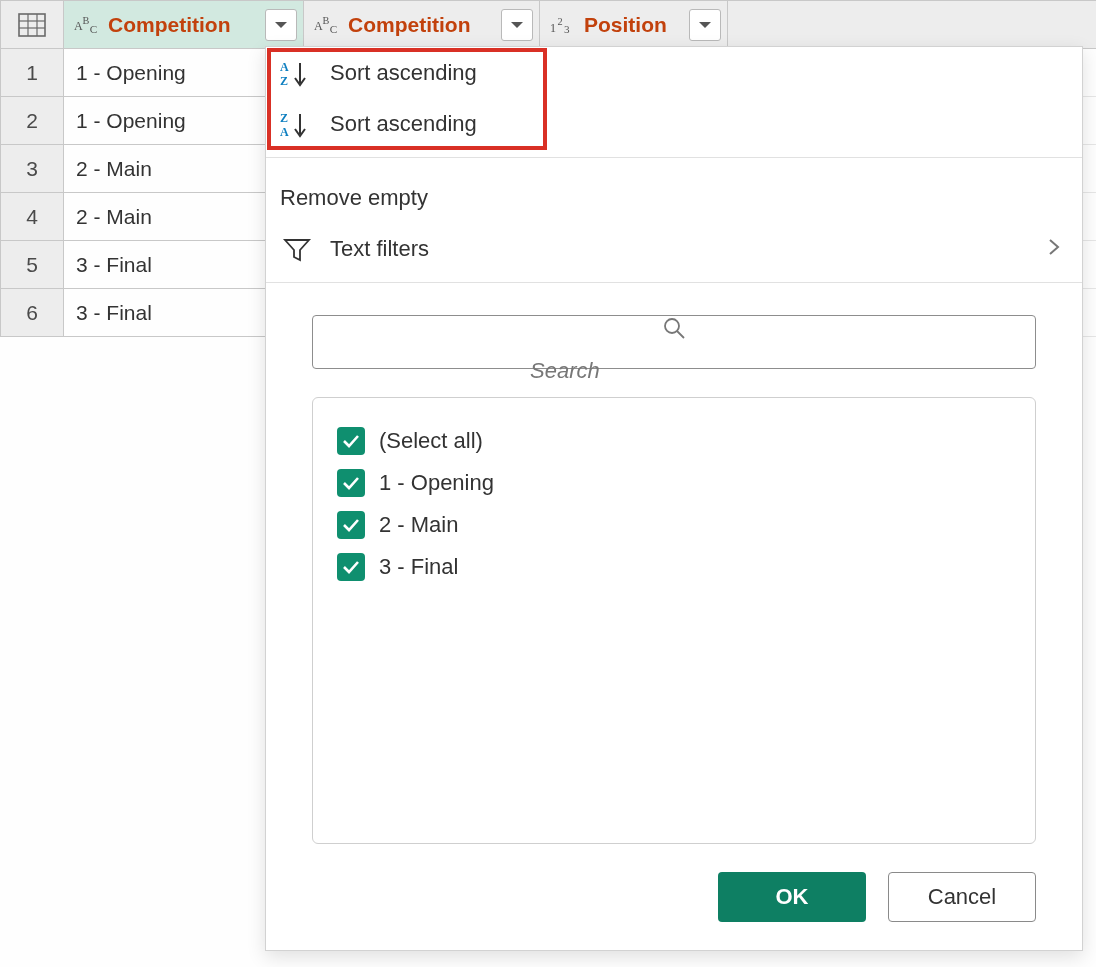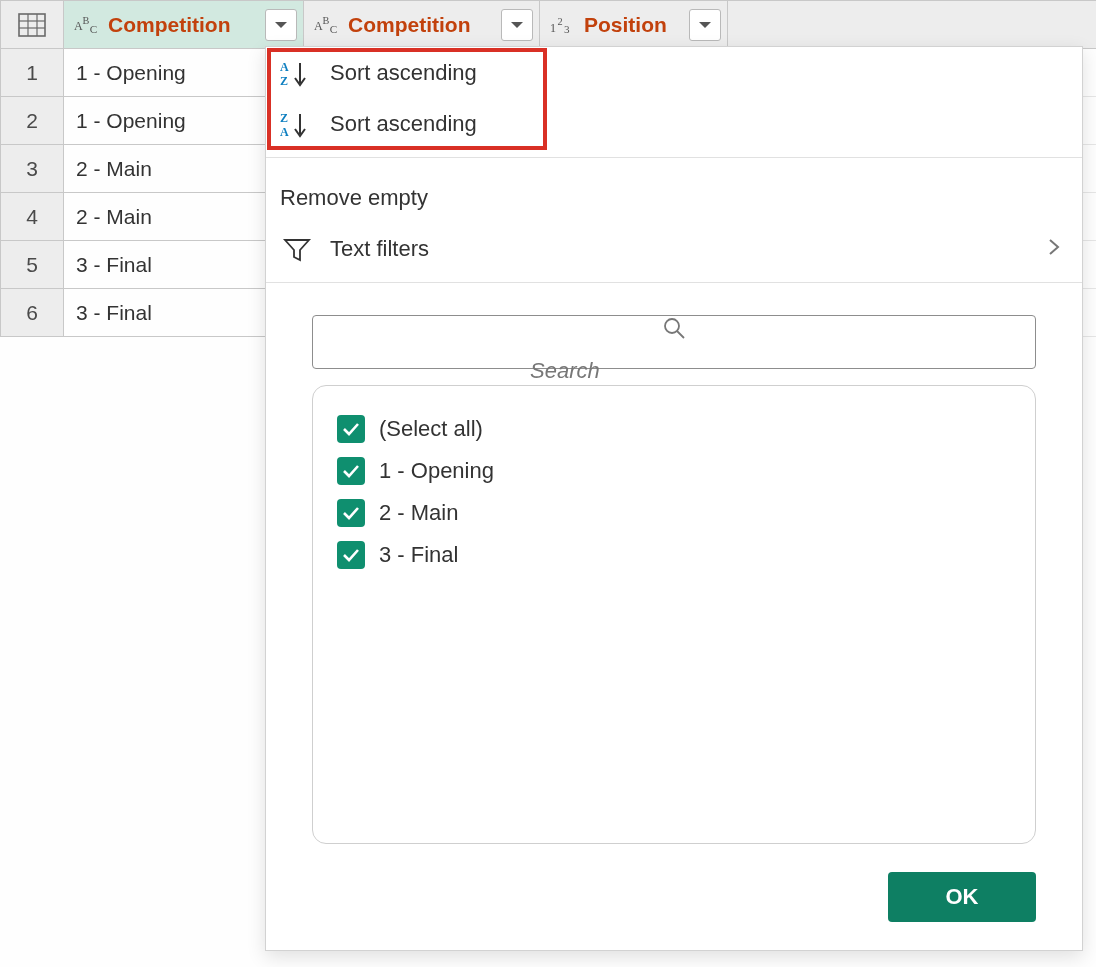--- a/index.html
+++ b/index.html
@@ -137,24 +137,24 @@
     padding:0 14px; gap:12px;flex-direction:column;
   }
   .search-input {
     flex:1; border:none; outline:none;
     font-size:22px; color:#333;
     background:transparent;
   }
   .search-input::placeholder { color:#777; font-style:italic; }
 
   .values-box {
-    margin:16px 46px 0 46px;
+    margin:28px 46px 0 46px;
     flex:1 1 auto;
     border:1px solid #cfcfcf;
-    border-radius:14px;
+    border-radius:6px;
     padding:22px 24px;
     overflow:auto;
   }
   .check-row {
     display:flex; align-items:center; gap:14px;
     height:42px;
     font-size:22px;
     cursor:pointer;
   }
   .chk {
@@ -374,14 +374,15 @@
         <svg width="18" height="14" viewBox="0 0 18 14">
             <path d="M2 7 L7 12 L16 2" fill="none" stroke="#fff" stroke-width="2.6"></path>
           </svg>
       </span>
       <span>3 - Final</span>
     </div>
   </div>
 
   <div class="btn-row">
     <div class="btn btn-primary">OK</div>
+    <div class="btn btn-secondary">Cancel</div>
   </div>
 </div>
 
 </body></html>

